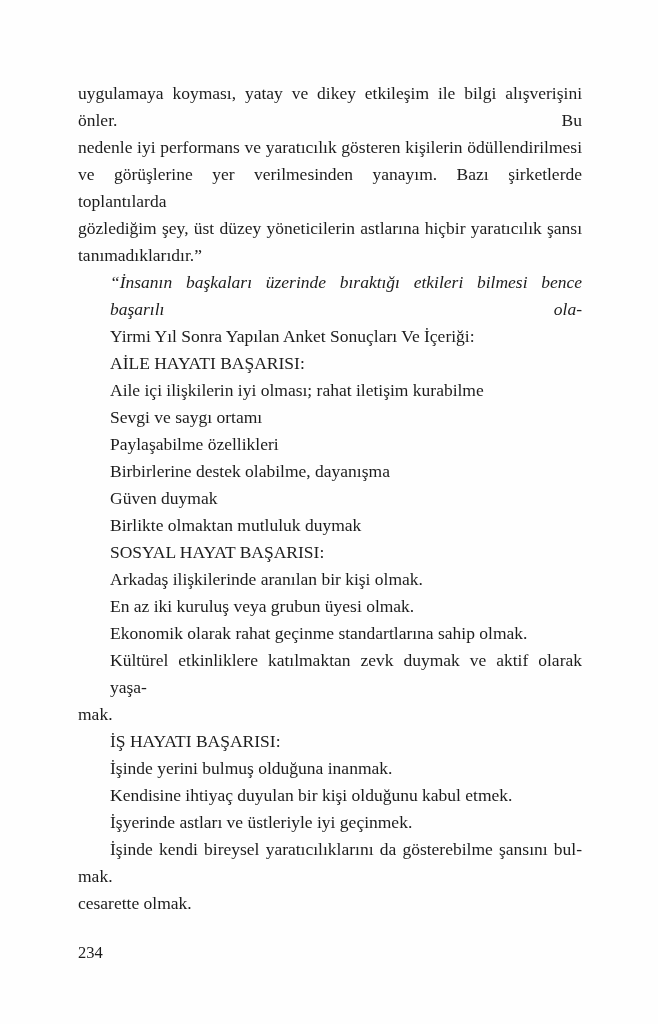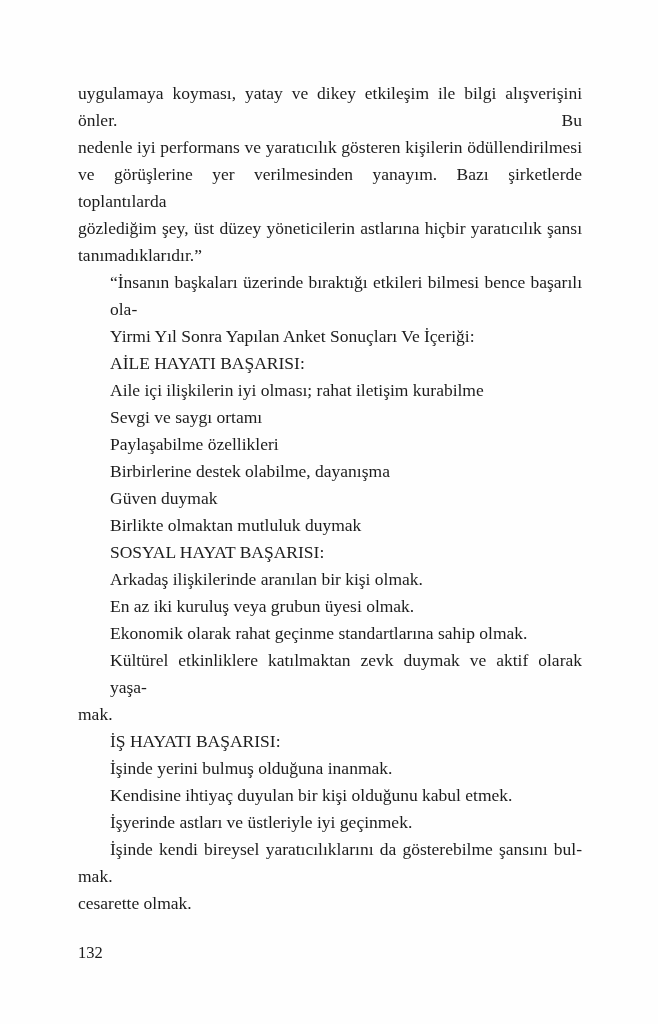--- a/index.html
+++ b/index.html
@@ -34,20 +34,21 @@
   .line.justify {
     white-space: normal;
     text-align: justify;
     text-align-last: justify;
     text-justify: inter-word;
   }
   .line.indent {
     padding-left: 32px;
   }
   .line.italic {
+    font-style: italic;
   }
   .line.bold {
     font-weight: normal;
   }
   .page-number {
     position: absolute;
     left: 78px;
     top: 943px;
     font-size: 16.5px;
     color: #1c1c1c;
@@ -79,14 +80,14 @@
       <div class="line justify indent">Kültürel etkinliklere katılmaktan zevk duymak ve aktif olarak yaşa-</div>
       <div class="line">mak.</div>
       <div class="line indent">İŞ HAYATI BAŞARISI:</div>
       <div class="line indent">İşinde yerini bulmuş olduğuna inanmak.</div>
       <div class="line indent">Kendisine ihtiyaç duyulan bir kişi olduğunu kabul etmek.</div>
       <div class="line indent">İşyerinde astları ve üstleriyle iyi geçinmek.</div>
       <div class="line justify indent">İşinde kendi bireysel yaratıcılıklarını da gösterebilme şansını bul-</div>
       <div class="line">mak.</div>
       <div class="line">cesarette olmak.</div>
     </div>
-  <div class="page-number">132</div>
+  <div class="page-number">234</div>
 </div>
 
 </body></html>

